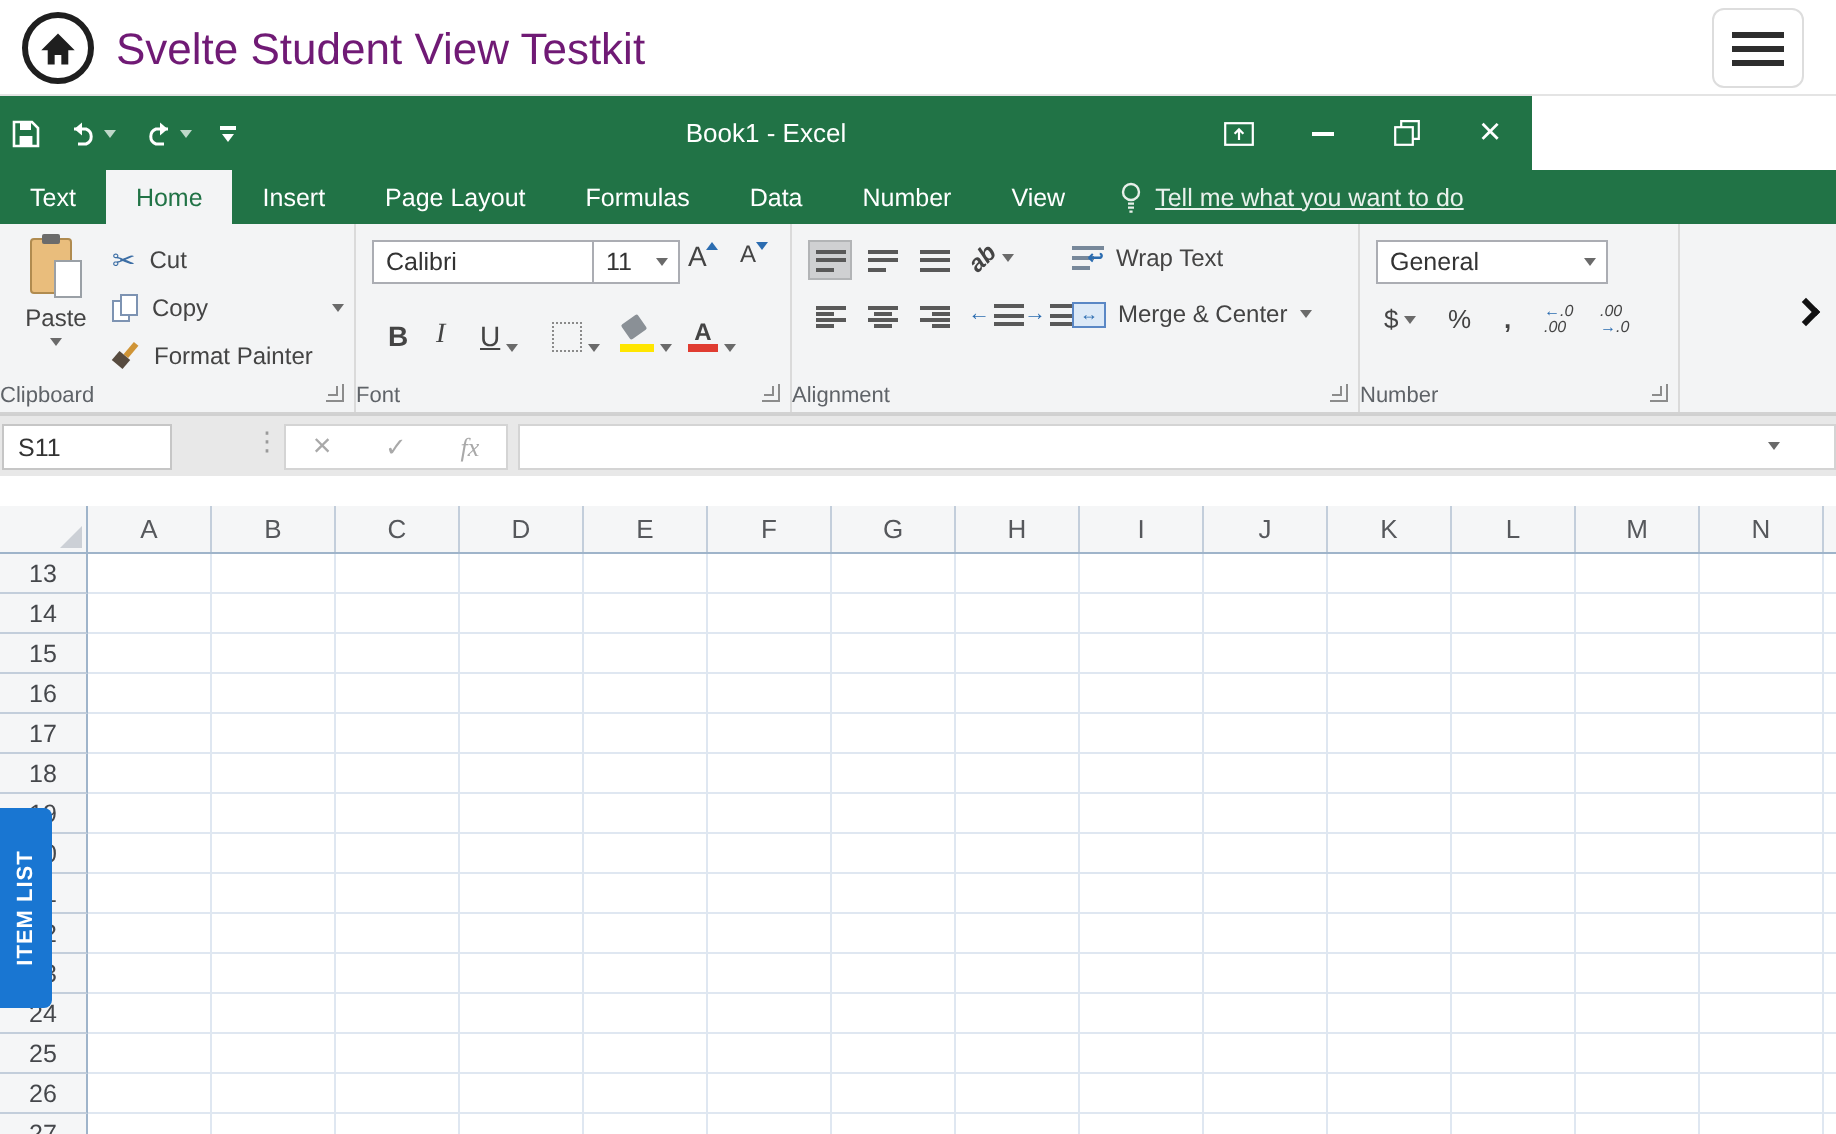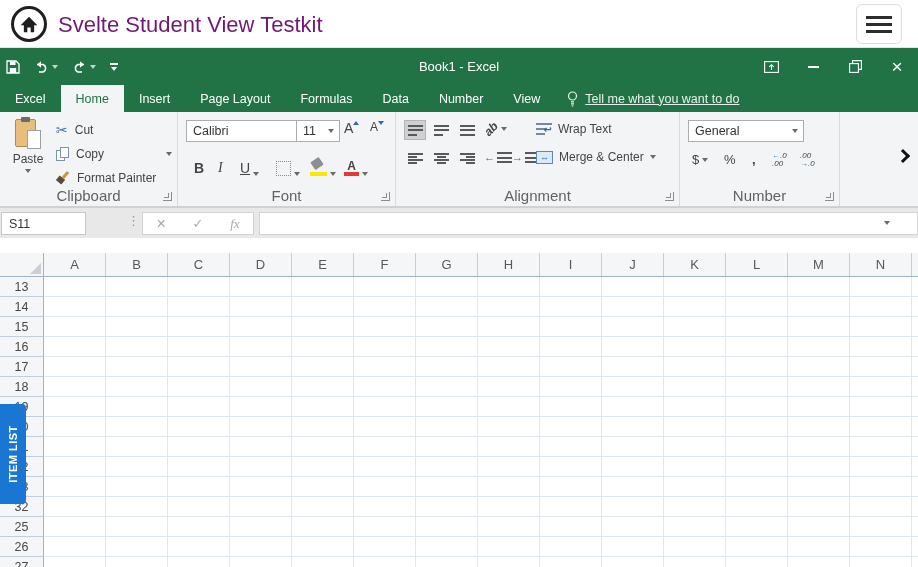--- a/index.html
+++ b/index.html
@@ -12,21 +12,21 @@
     background:#fff; border-bottom:1px solid #e4e4e4; }
   .home-btn { position:absolute; left:11px; top:6px; width:36px; height:36px;
     border:3px solid #1f1f1f; border-radius:50%; display:flex; align-items:center; justify-content:center; cursor:pointer; }
   .app-title { position:absolute; left:58px; top:12px; font-size:22px; color:#701a75; }
   .menu-btn { position:absolute; right:16px; top:4px; width:46px; height:40px;
     border:1px solid #ddd; border-radius:6px; background:#fff; display:flex; flex-direction:column;
     align-items:center; justify-content:center; gap:4px; cursor:pointer; }
   .menu-btn i { display:block; width:26px; height:3px; background:#2d2d2d; }
 
   
-  .titlebar { position:absolute; left:0; top:48px; width:918px; height:37px;
+  .titlebar { position:absolute; left:0; top:48px; width:766px; height:37px;
     background:var(--excel-green,#217346); color:#fff; }
   .qat { position:absolute; left:6px; top:0; height:37px; display:flex; align-items:center; gap:14px; }
   .qat .qbtn { display:flex; align-items:center; gap:3px; cursor:pointer; }
   .mini-caret { width:0; height:0; border-left:3px solid transparent; border-right:3px solid transparent;
     border-top:4px solid #bed8c9; }
   .qat-custom { display:flex; flex-direction:column; align-items:center; gap:2px; cursor:pointer; }
   .qat-custom b { width:8px; height:2px; background:#fff; }
   .tb-title { position:absolute; left:0; right:0; top:0; height:37px; display:flex;
     align-items:center; justify-content:center; font-size:13px; color:#fff; }
   .win-controls { position:absolute; right:0; top:0; height:37px; display:flex; align-items:center; }
@@ -38,22 +38,22 @@
   .ribbon-tabs { position:absolute; left:0; top:85px; width:918px; height:27px;
     background:var(--excel-green,#217346); display:flex; align-items:stretch; }
   .rtab { display:flex; align-items:center; padding:0 15px; font-size:12.5px; color:#fff; cursor:pointer; }
   .rtab.active { background:#f3f4f5; color:var(--excel-green,#217346); }
   .tellme { display:flex; align-items:center; gap:7px; padding:0 12px; font-size:12.5px; color:#e9f1ec; cursor:pointer;text-decoration:underline; }
 
   
   .ribbon { position:absolute; left:0; top:112px; width:918px; height:95px;
     background:#f3f4f5; border-bottom:1px solid #d2d2d2; }
   .group { position:absolute; top:0; height:94px; border-right:1px solid #dadada; }
-  .group-label { position:absolute; bottom:2px; left:0; right:0; text-align:center;
-    font-size:15px; color:#5f6368; }
+  .group-label { position:absolute; bottom:2px; left:0; right:0; 
+    font-size:11px; color:#5f6368; }
   .launcher { position:absolute; right:5px; bottom:5px; width:9px; height:9px;
     border-right:1px solid #8c8c8c; border-bottom:1px solid #8c8c8c; cursor:pointer; }
   .launcher::after { content:""; position:absolute; right:2px; bottom:2px; width:4px; height:4px;
     border-right:1px solid #8c8c8c; border-bottom:1px solid #8c8c8c; }
   .caret { display:inline-block; width:0; height:0; border-left:3.5px solid transparent;
     border-right:3.5px solid transparent; border-top:4px solid #6a6a6a; }
   .btn-txt { font-size:12px; color:#444; white-space:nowrap; }
 
   
   .paste-btn { position:absolute; left:5px; top:5px; width:46px; height:78px; display:flex;
@@ -231,21 +231,21 @@
           <path d="M3.6 3.6 V0.6 H12.4 V9.4 H9.4" fill="none" stroke="#fff" stroke-width="1.1"></path>
         </svg>
       </span>
       <span class="wbtn">
           <span class="close-x">×</span>
         </span>
     </div>
   </div>
 
   <div class="ribbon-tabs">
-    <div class="rtab">Excel</div>
+    <div class="rtab">Text</div>
     <div class="rtab active">Home</div>
     <div class="rtab">Insert</div>
     <div class="rtab">Page Layout</div>
     <div class="rtab">Formulas</div>
     <div class="rtab">Data</div>
     <div class="rtab">Number</div>
     <div class="rtab">View</div>
     <div class="tellme">
       <svg width="11" height="16" viewBox="0 0 11 16">
         <circle cx="5.5" cy="5" r="4" fill="none" stroke="#e7efe9" stroke-width="1.2"></circle>
@@ -683,21 +683,21 @@
           <div class="cell"></div>
           <div class="cell"></div>
           <div class="cell"></div>
           <div class="cell"></div>
           <div class="cell"></div>
           <div class="cell"></div>
           <div class="cell"></div>
           <div class="cell sliver"></div>
         </div>
         <div class="grid-row">
-          <div class="row-h">32</div>
+          <div class="row-h">24</div>
           <div class="cell"></div>
           <div class="cell"></div>
           <div class="cell"></div>
           <div class="cell"></div>
           <div class="cell"></div>
           <div class="cell"></div>
           <div class="cell"></div>
           <div class="cell"></div>
           <div class="cell"></div>
           <div class="cell"></div>

